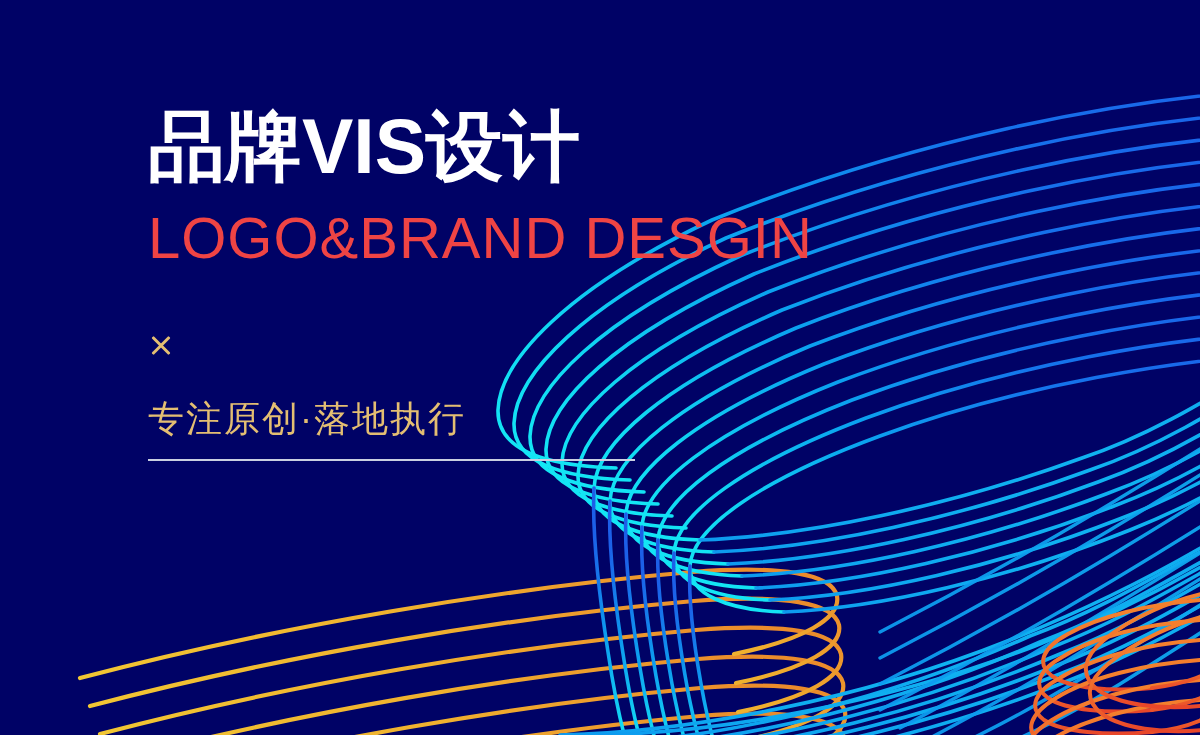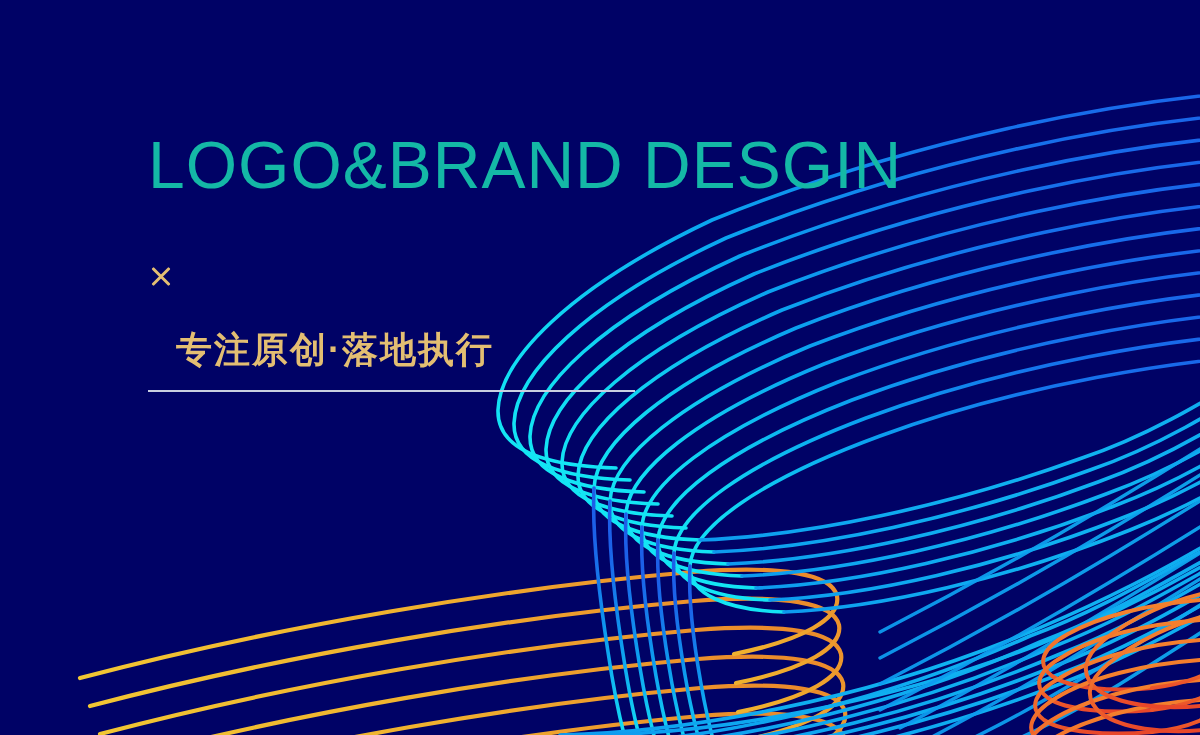--- a/index.html
+++ b/index.html
@@ -42,24 +42,24 @@
     font-size: 77px;
     line-height: 1.0;
     font-weight: 700;
     color: #ffffff;
     letter-spacing: 0px;
     white-space: nowrap;
     margin: 0;
   }
 
   .headline-en {
-    font-size: 66px;
+    font-size: 58px;
     line-height: 1.0;
     font-weight: 500;
-    color: #14b8a6;
+    color: #ef4444;
     letter-spacing: 1px;
     white-space: nowrap;
     margin: 24px 0 0 0;
   }
 
   .cross-mark {
     margin-top: 66px;
     width: 26px;
     height: 26px;
     position: relative;
@@ -72,26 +72,25 @@
     height: 3px;
     background: #e3be72;
     border-radius: 1px;
   }
   .cross-mark span.a { transform: rotate(45deg); }
   .cross-mark span.b { transform: rotate(-45deg); }
 
   .tagline-gold {
     margin-top: 42px;
     font-size: 36px;
-    font-weight: 700;
+    font-weight: 400;
     color: #e3be72;
     letter-spacing: 2px;
     line-height: 1.0;
     white-space: nowrap;
-    margin-left: 28px;
   }
 
   .divider {
     margin-top: 22px;
     width: 487px;
     height: 2px;
     background: #c9cfe0;
   }
 
   .subtitle {
@@ -223,20 +222,21 @@
 
         <path d="M 1210 592 C 1172 600 1130 618 1104 640 C 1082 658 1080 676 1098 690 C 1118 704 1158 710 1200 706"></path>
         <path d="M 1214 614 C 1176 622 1134 642 1108 664 C 1086 682 1084 700 1102 714 C 1122 728 1162 734 1204 730"></path>
       </g>
 
     </g>
   </svg>
 
   <div class="content">
 
+    <div class="headline-cn">品牌VIS设计</div>
 
     <div class="headline-en">LOGO&amp;BRAND DESGIN</div>
 
     <div class="cross-mark">
       <span class="a"></span>
       <span class="b"></span>
     </div>
 
     <div class="tagline-gold">专注原创·落地执行</div>
 

